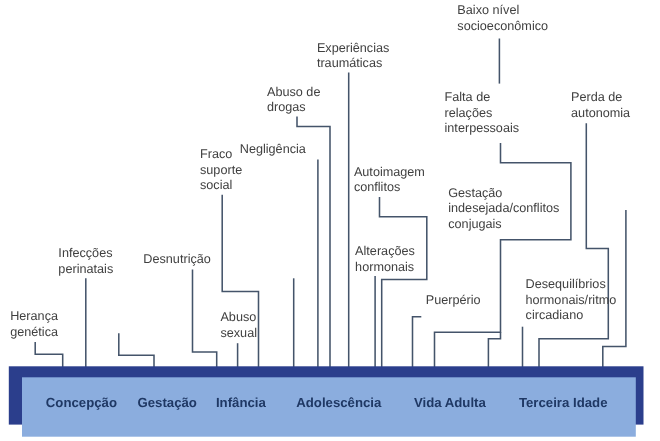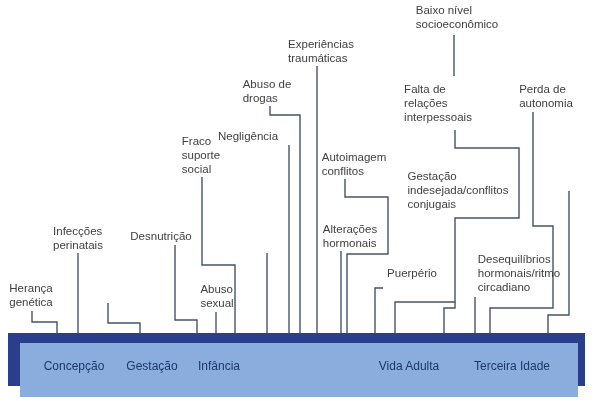--- a/index.html
+++ b/index.html
@@ -28,21 +28,21 @@
   }
   .bar-front{
     position:absolute;
     background:#8badde;
     z-index:2;
   }
   .stage-label{
     position:absolute;
     transform:translateX(-50%);
     font-size:12px;
-    font-weight:normal;
+    font-weight:bold;
     color:#1f3864;
     z-index:4;
     white-space:nowrap;
   }
 </style>
 </head>
 <body>
 
 <div id="canvas">
   <svg id="connector-svg" width="600" height="401" viewBox="0 0 600 401">
@@ -97,15 +97,16 @@
 indesejada/conflitos
 conjugais</div>
     <div class="factor-label" style="left: 546px; top: 82px; color: rgb(64, 64, 64);">Perda de
 autonomia</div>
     <div class="factor-label" style="left: 506px; top: 252px; color: rgb(64, 64, 64); margin-left: 13px;">Desequilíbrios
 hormonais/ritmo
 circadiano</div>
     <div class="stage-label" style="left: 74px; top: 359px; color: rgb(31, 56, 100);">Concepção</div>
     <div class="stage-label" style="left: 152px; top: 359px; color: rgb(31, 56, 100);">Gestação</div>
     <div class="stage-label" style="left: 219px; top: 359px; color: rgb(31, 56, 100);">Infância</div>
+    <div class="stage-label" style="left: 308px; top: 359px; color: rgb(31, 56, 100);">Adolescência</div>
     <div class="stage-label" style="left: 409px; top: 359px; color: rgb(31, 56, 100);">Vida Adulta</div>
     <div class="stage-label" style="left: 512px; top: 359px; color: rgb(31, 56, 100);">Terceira Idade</div>
   </div>
 
 </body></html>

